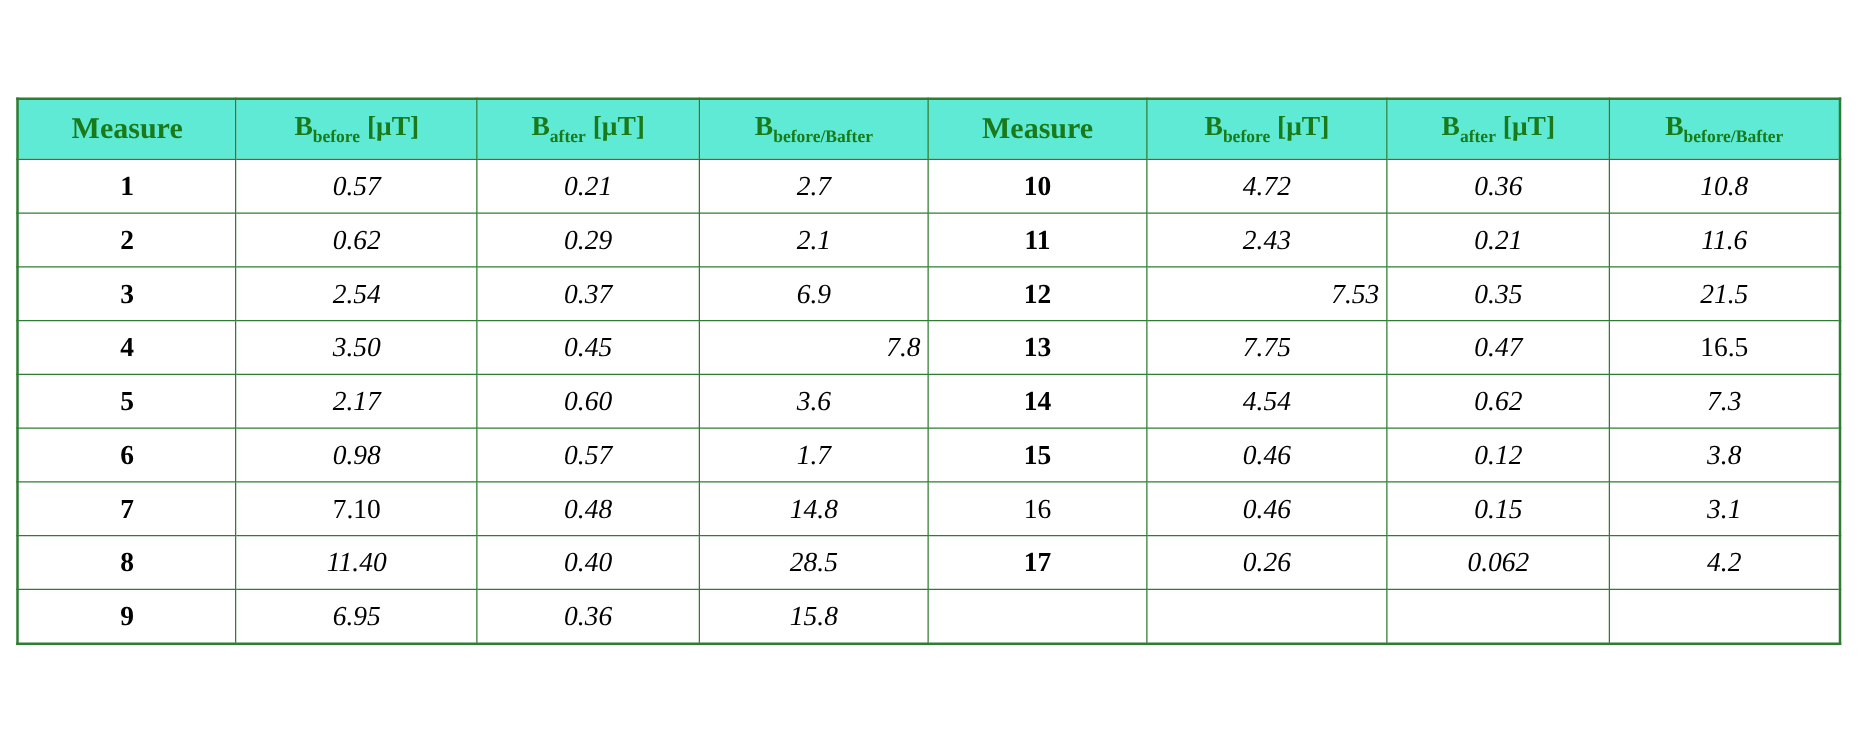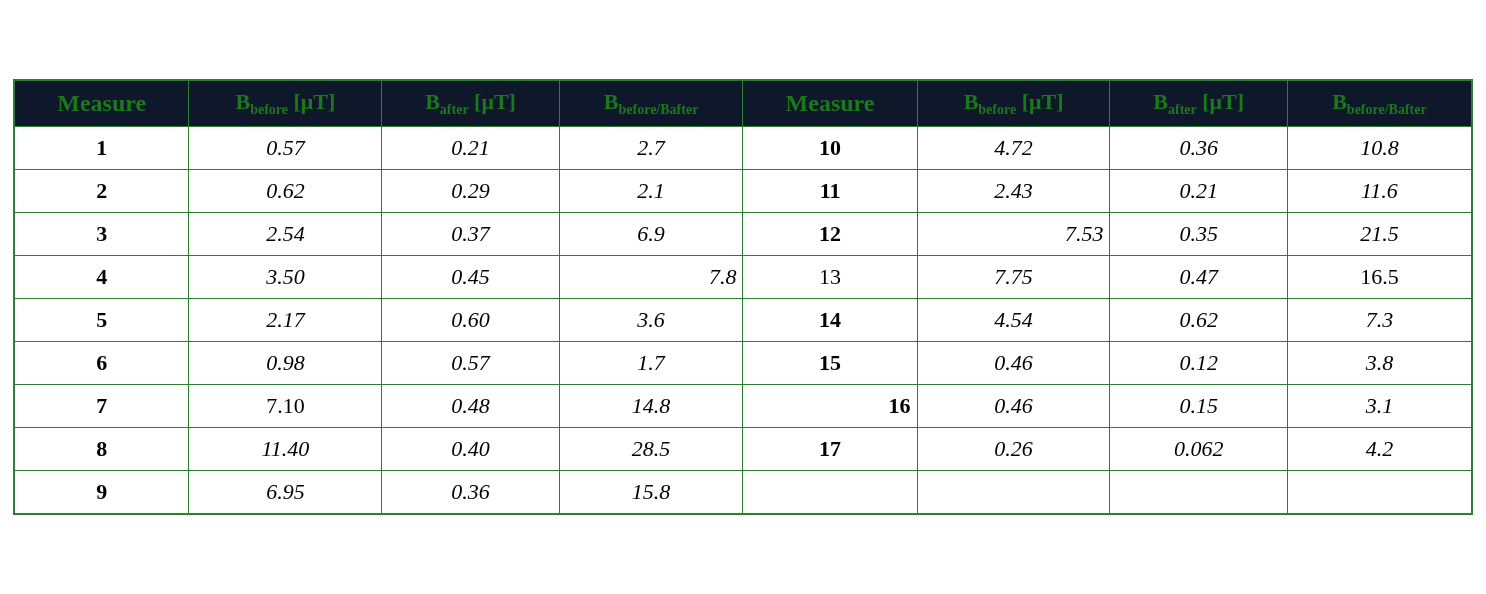--- a/index.html
+++ b/index.html
@@ -22,21 +22,21 @@
     }
     th, td {
       border: 1.5px solid #2e7d32;
       text-align: center;
       padding: 8px 6px;
       font-size: 22px;
     }
     th {
       color: #1a7a1a;
       font-weight: bold;
-      background: #0f172a;
+      background: #5eead4;
       font-size: 22px;
       margin-left: 16px;
     }
     sub {
       font-size: 14px;
     }
   </style>
 </head>
 <body>
 
@@ -99,21 +99,21 @@
           <td style="font-weight: bold; font-style: normal;">12</td>
           <td style="font-style: italic; text-align: right;">7.53</td>
           <td style="font-style: italic;">0.35</td>
           <td style="font-style: italic;">21.5</td>
         </tr>
         <tr>
           <td style="font-weight: bold; font-style: normal;">4</td>
           <td style="font-style: italic;">3.50</td>
           <td style="font-style: italic;">0.45</td>
           <td style="font-style: italic; text-align: right;">7.8</td>
-          <td style="font-weight: normal; font-style: normal;">13</td>
+          <td style="font-weight: bold; font-style: normal;">13</td>
           <td style="font-style: italic;">7.75</td>
           <td style="font-style: italic;">0.47</td>
           <td style="">16.5</td>
         </tr>
         <tr>
           <td style="font-weight: bold; font-style: normal;">5</td>
           <td style="font-style: italic;">2.17</td>
           <td style="font-style: italic;">0.60</td>
           <td style="font-style: italic;">3.6</td>
           <td style="font-weight: bold; font-style: normal;">14</td>
@@ -129,21 +129,21 @@
           <td style="font-weight: bold; font-style: normal;">15</td>
           <td style="font-style: italic;">0.46</td>
           <td style="font-style: italic;">0.12</td>
           <td style="font-style: italic;">3.8</td>
         </tr>
         <tr>
           <td style="font-weight: bold; font-style: normal;">7</td>
           <td style="">7.10</td>
           <td style="font-style: italic;">0.48</td>
           <td style="font-style: italic;">14.8</td>
-          <td style="font-weight: bold; font-style: normal; text-align: right;">16</td>
+          <td style="font-weight: normal; font-style: normal;">16</td>
           <td style="font-style: italic;">0.46</td>
           <td style="font-style: italic;">0.15</td>
           <td style="font-style: italic;">3.1</td>
         </tr>
         <tr>
           <td style="font-weight: bold; font-style: normal;">8</td>
           <td style="font-style: italic;">11.40</td>
           <td style="font-style: italic;">0.40</td>
           <td style="font-style: italic;">28.5</td>
           <td style="font-weight: bold; font-style: normal;">17</td>

